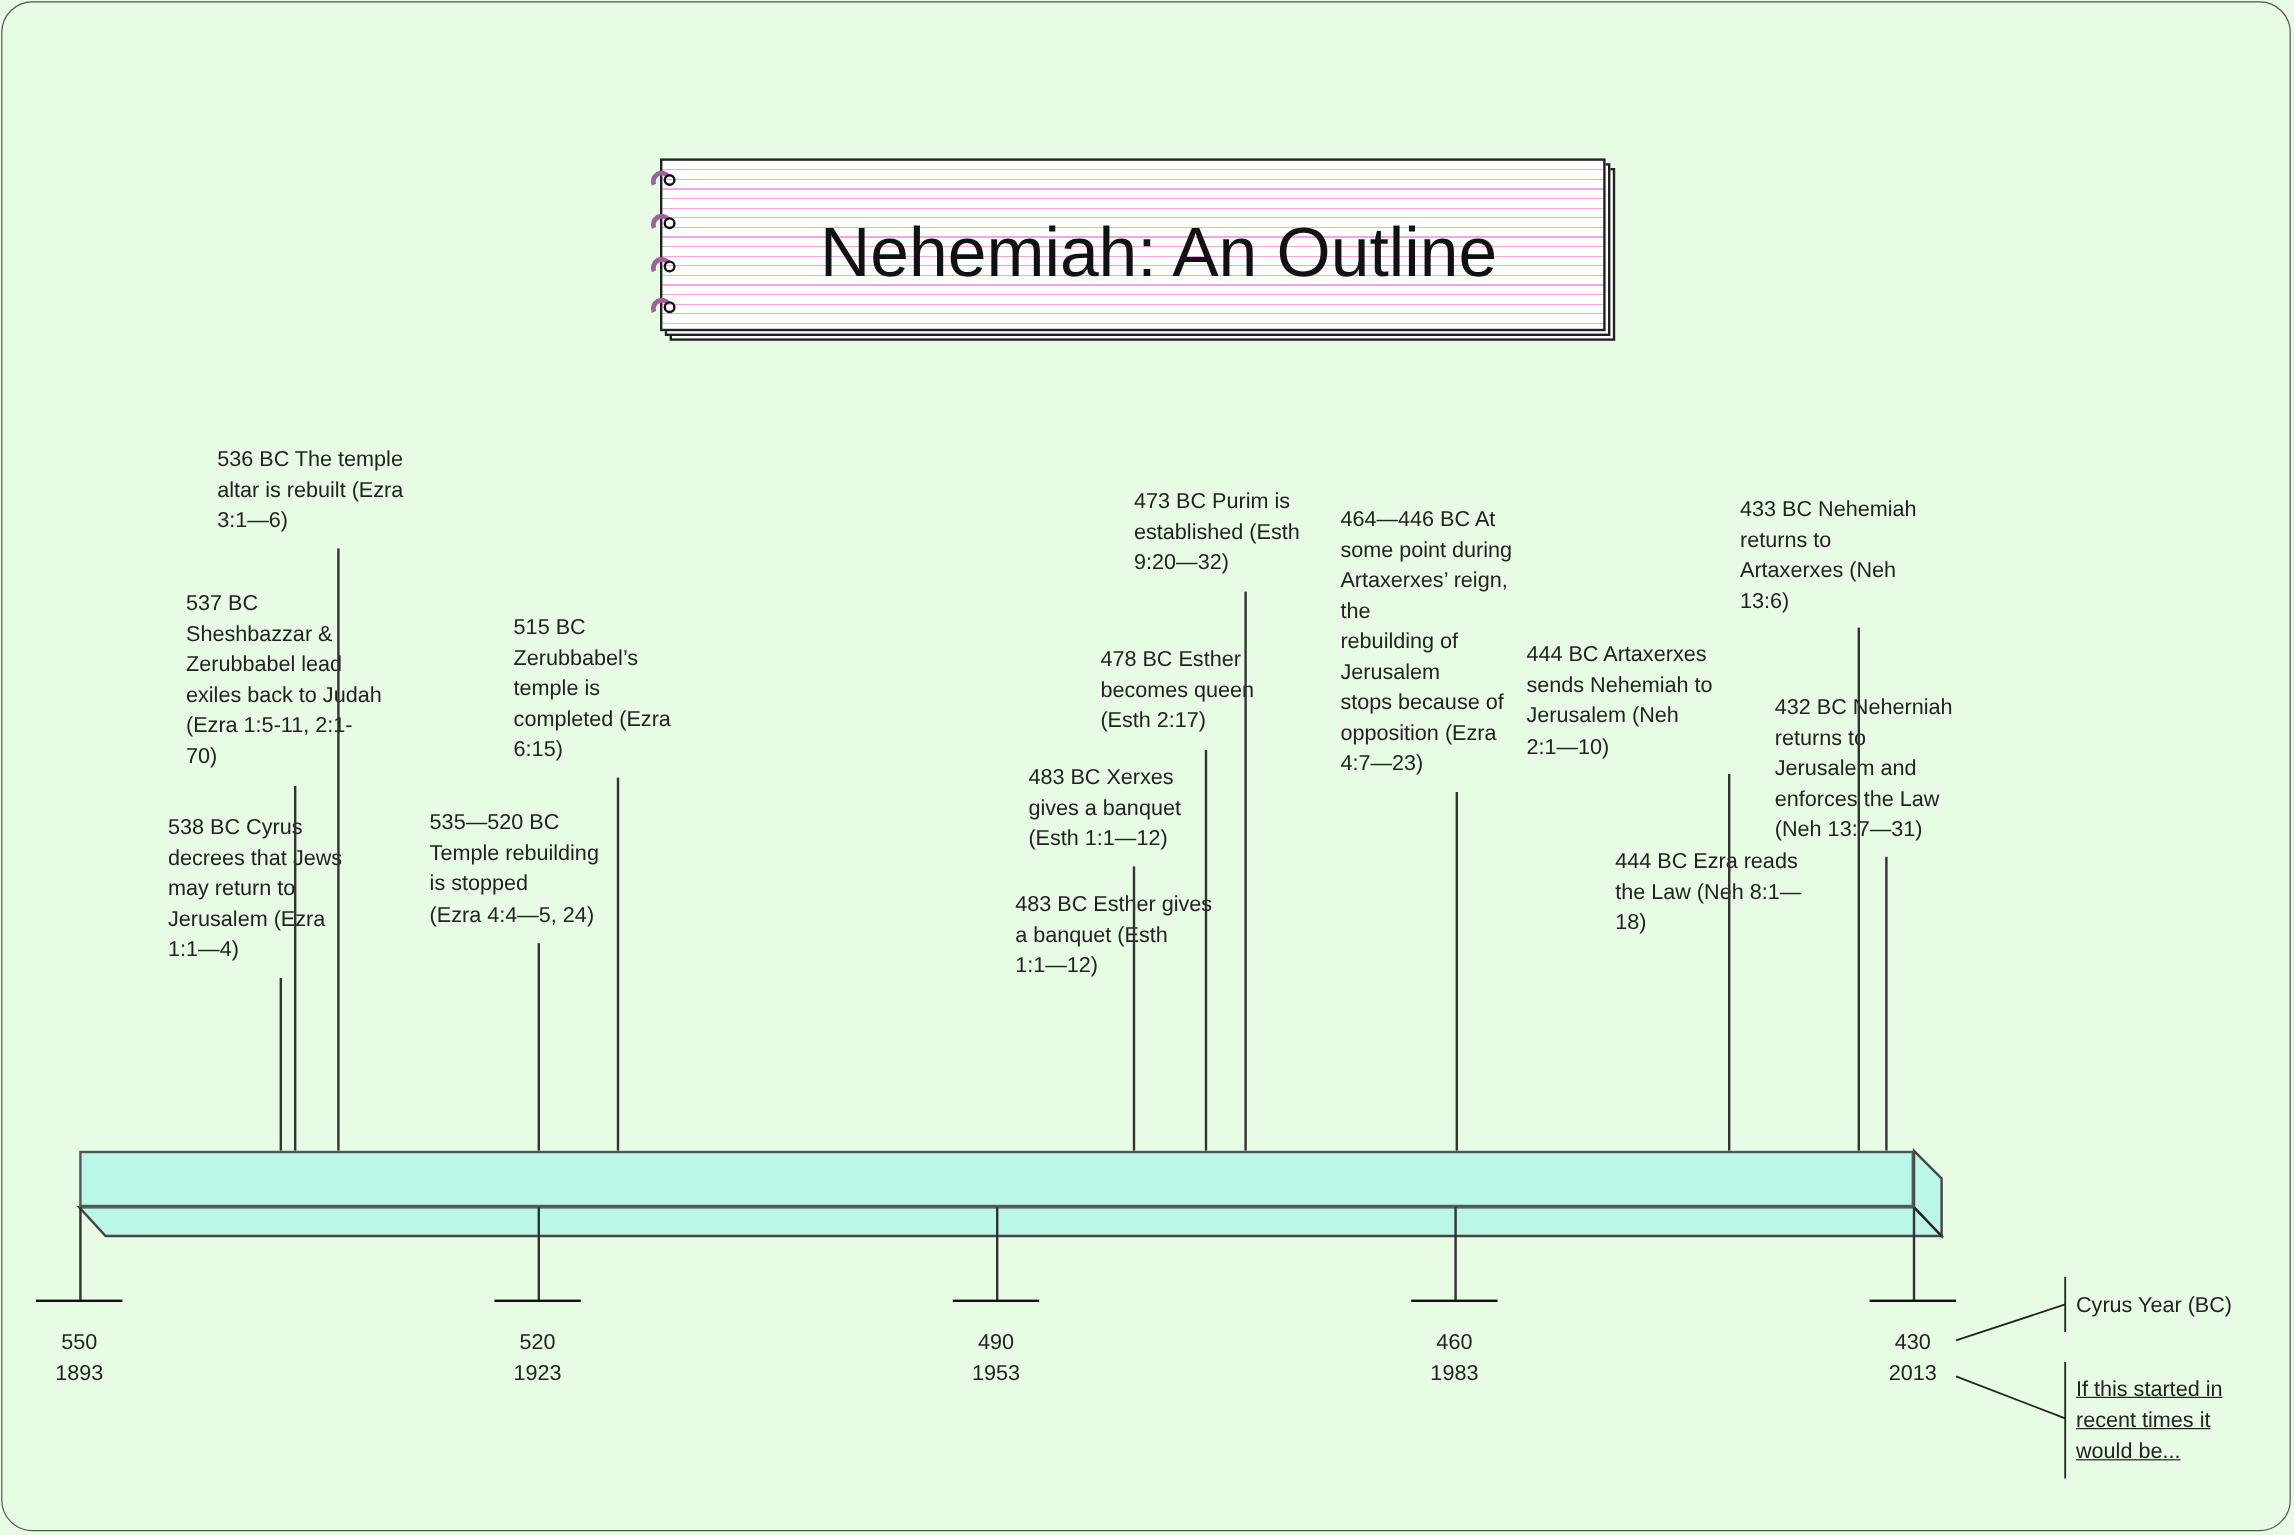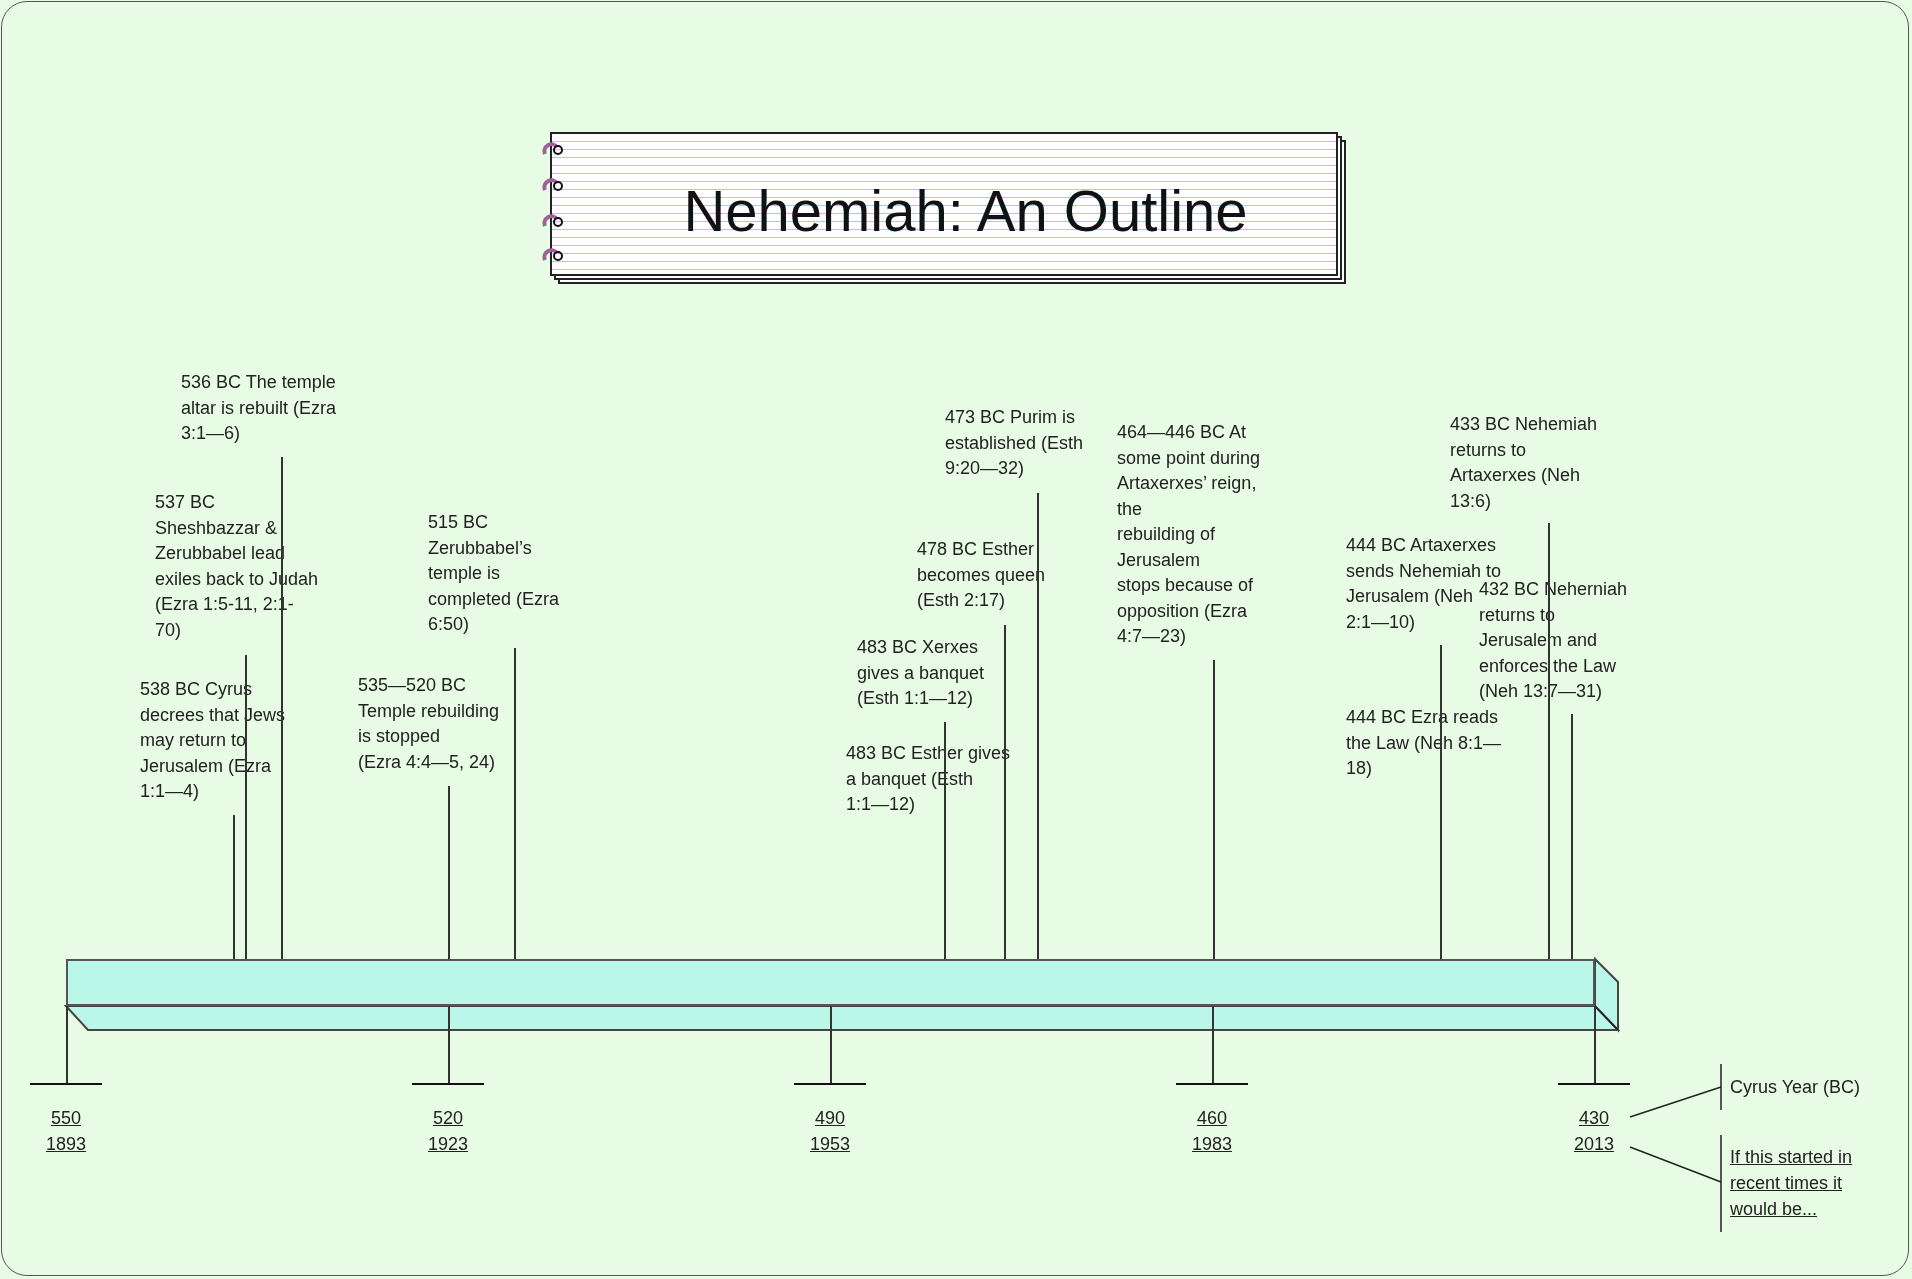--- a/index.html
+++ b/index.html
@@ -9,21 +9,21 @@
   .notepad-back1 { position:absolute; left:554px; top:136px; width:788px; height:144px; background:#fff; border:2px solid #222; box-sizing:border-box; }
   .notepad { position:absolute; left:550px; top:132px; width:788px; height:144px; border:2px solid #222; box-sizing:border-box;
     background: #fff repeating-linear-gradient(to bottom, #fff 0px, #fff 7px, #f2a6e6 7px, #f2a6e6 8px); }
   .title { position:absolute; left:0; right:0; top:0; bottom:0; display:flex; align-items:center; justify-content:center; font-size:58px; color:#111; padding-left:43px;margin-top:12px; }
   .ring { position:absolute; left:-10px; width:24px; height:16px; }
   .evt { position:absolute; font-size:18px; line-height:25.5px; color:#222; white-space:pre-line; }
   .conn { position:absolute; width:1.5px; background:#333; }
   .bar-front { position:absolute; left:66px; top:959px; width:1529px; height:47px; background:#baf7e8; border:2px solid #555; box-sizing:border-box; }
   .tick-v { position:absolute; width:1.5px; background:#333; top:1006px; height:78px; }
   .tick-h { position:absolute; height:1.5px; background:#111; top:1083px; width:72px; }
-  .tick-lbl { position:absolute; width:80px; text-align:center; font-size:18px; line-height:26px; color:#222; top:1105px;text-decoration:underline; }
+  .tick-lbl { position:absolute; width:80px; text-align:center; font-size:18px; line-height:26px; color:#222; top:1105px; }
   .legend-text { position:absolute; font-size:18px; line-height:26px; color:#222; }
   svg.overlay { position:absolute; left:0; top:0; }
 </style>
 </head>
 <body>
 
 <div class="frame"></div>
 
 <div class="notepad-back2"></div>
 <div class="notepad-back1"></div>
@@ -58,21 +58,21 @@
 70)</div>
 <div class="evt" style="left:140px; top:677px; width:185px;">538 BC Cyrus
 decrees that Jews
 may return to
 Jerusalem (Ezra
 1:1—4)</div>
 <div class="evt" style="left:428px; top:510px; width:172px;">515 BC
 Zerubbabel’s
 temple is
 completed (Ezra
-6:50)</div>
+6:15)</div>
 <div class="evt" style="left:358px; top:673px; width:180px;">535—520 BC
 Temple rebuilding
 is stopped
 (Ezra 4:4—5, 24)</div>
 <div class="evt" style="left:945px; top:405px; width:182px;">473 BC Purim is
 established (Esth
 9:20—32)</div>
 <div class="evt" style="left:917px; top:537px; width:172px;">478 BC Esther
 becomes queen
 (Esth 2:17)</div>
@@ -88,21 +88,21 @@
 the
 rebuilding of
 Jerusalem
 stops because of
 opposition (Ezra
 4:7—23)</div>
 <div class="evt" style="left:1450px; top:412px; width:192px;">433 BC Nehemiah
 returns to
 Artaxerxes (Neh
 13:6)</div>
-<div class="evt" style="left:1346px; top:533px; width:186px;">444 BC Artaxerxes
+<div class="evt" style="left:1272px; top:533px; width:186px;">444 BC Artaxerxes
 sends Nehemiah to
 Jerusalem (Neh
 2:1—10)</div>
 <div class="evt" style="left:1479px; top:577px; width:184px;">432 BC Neherniah
 returns to
 Jerusalem and
 enforces the Law
 (Neh 13:7—31)</div>
 <div class="evt" style="left:1346px; top:705px; width:186px;">444 BC Ezra reads
 the Law (Neh 8:1—

